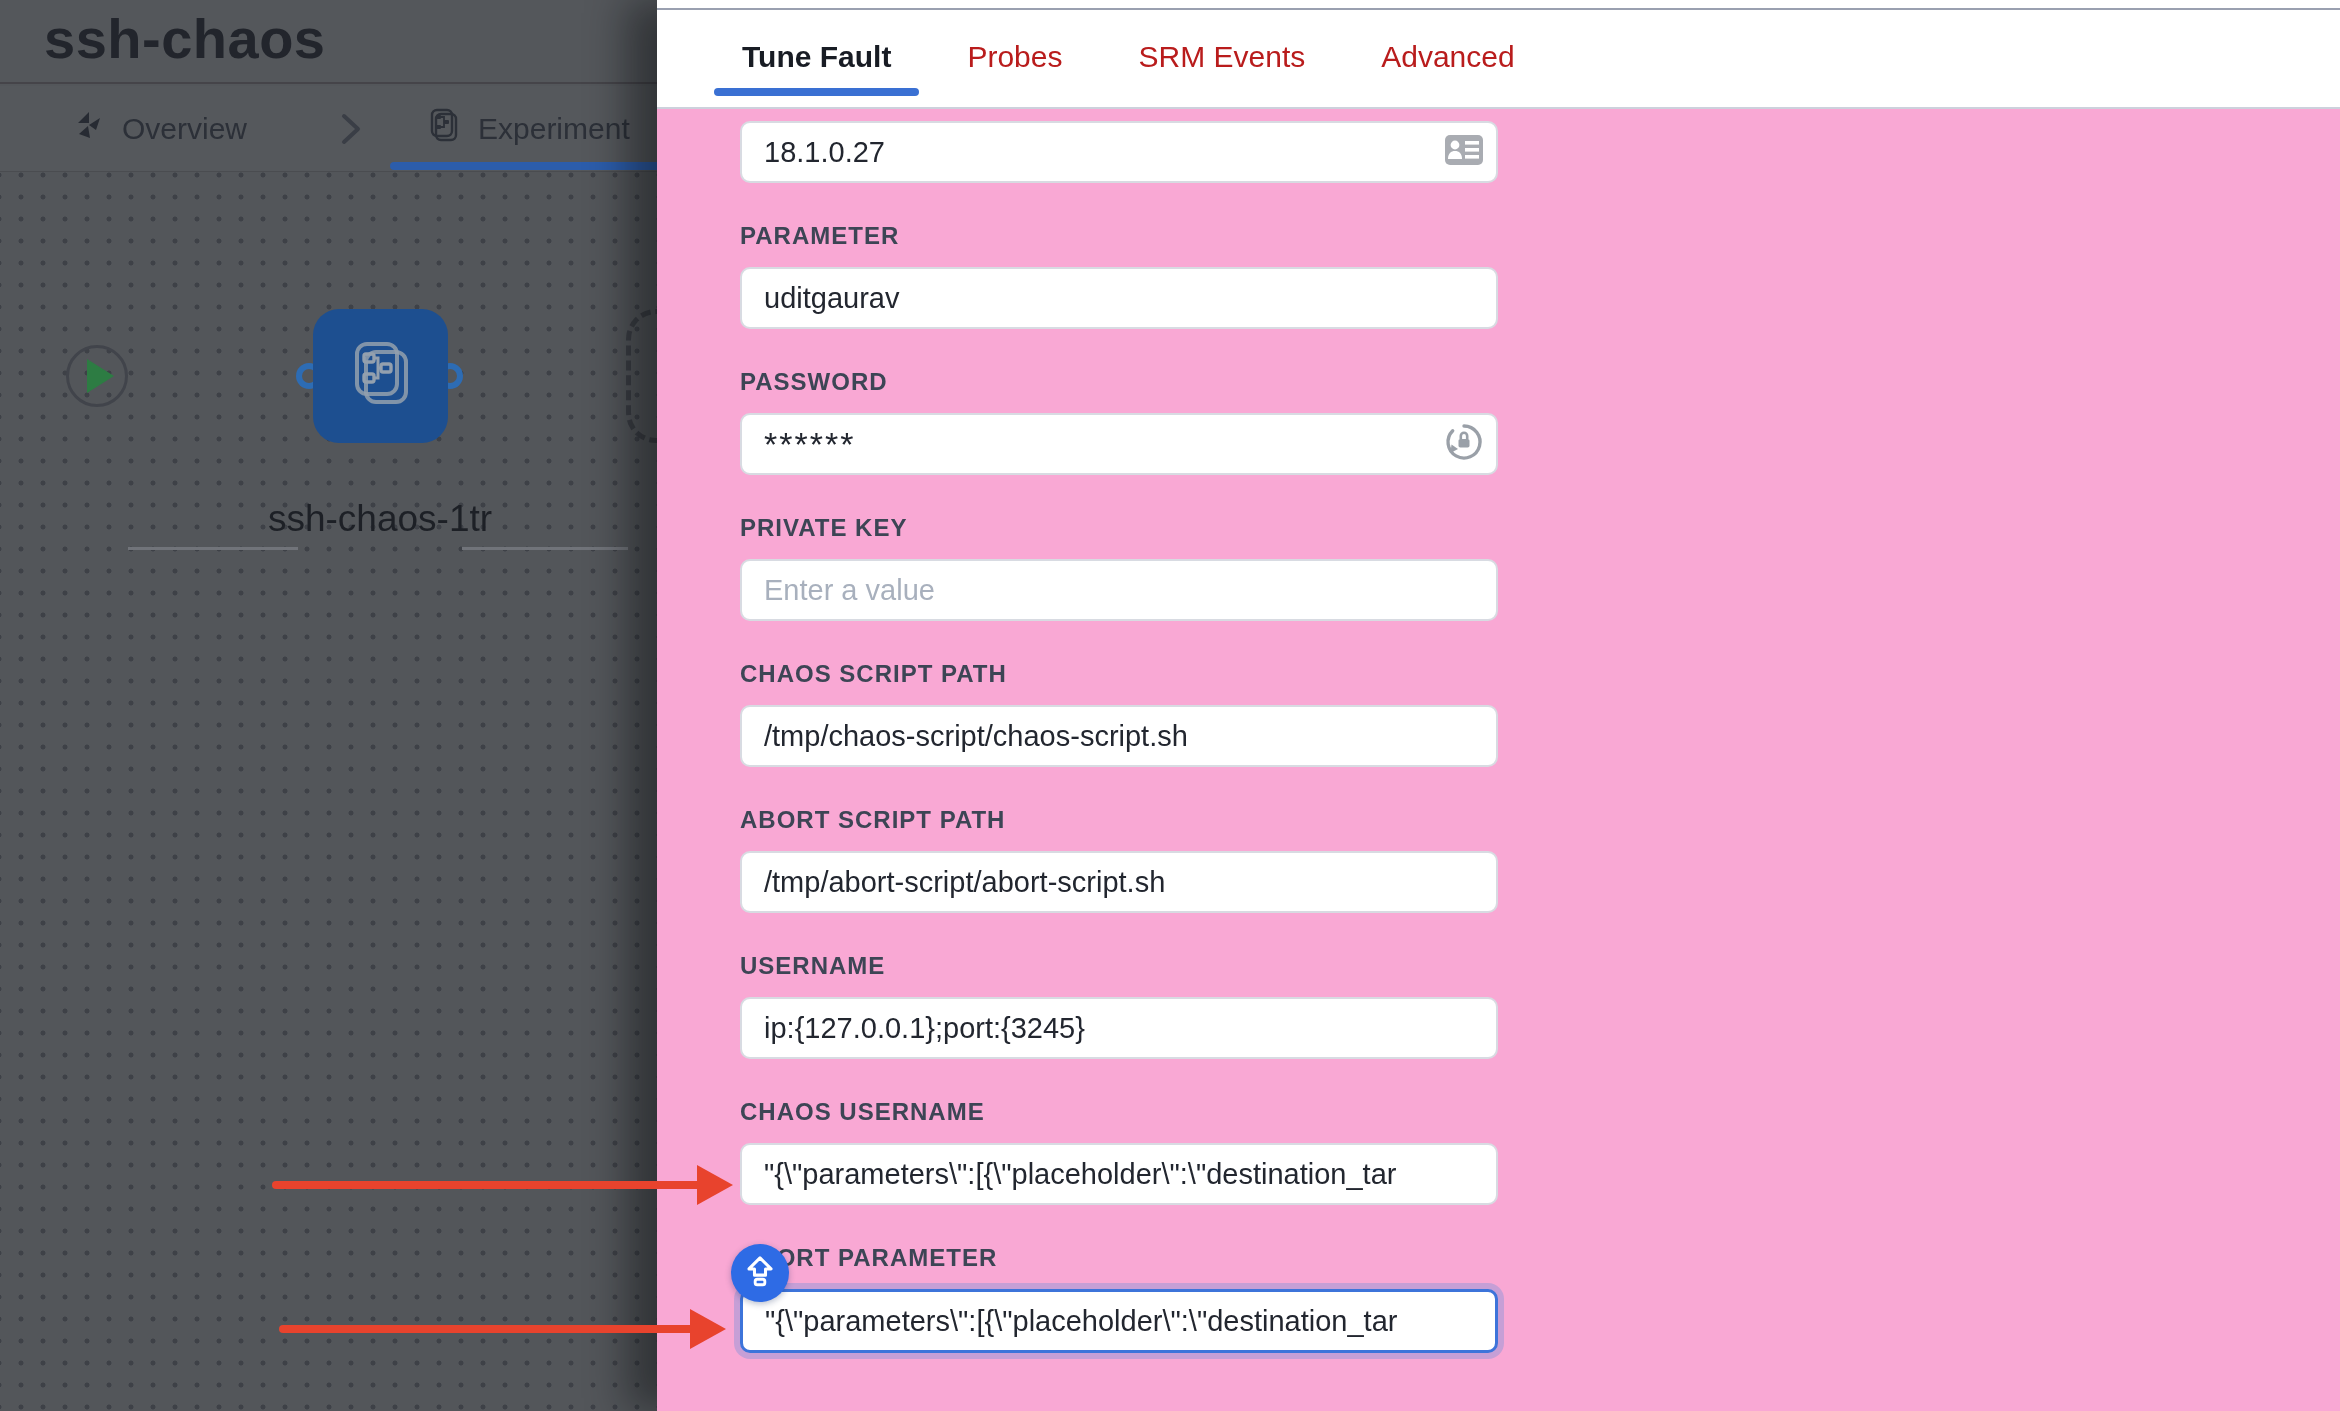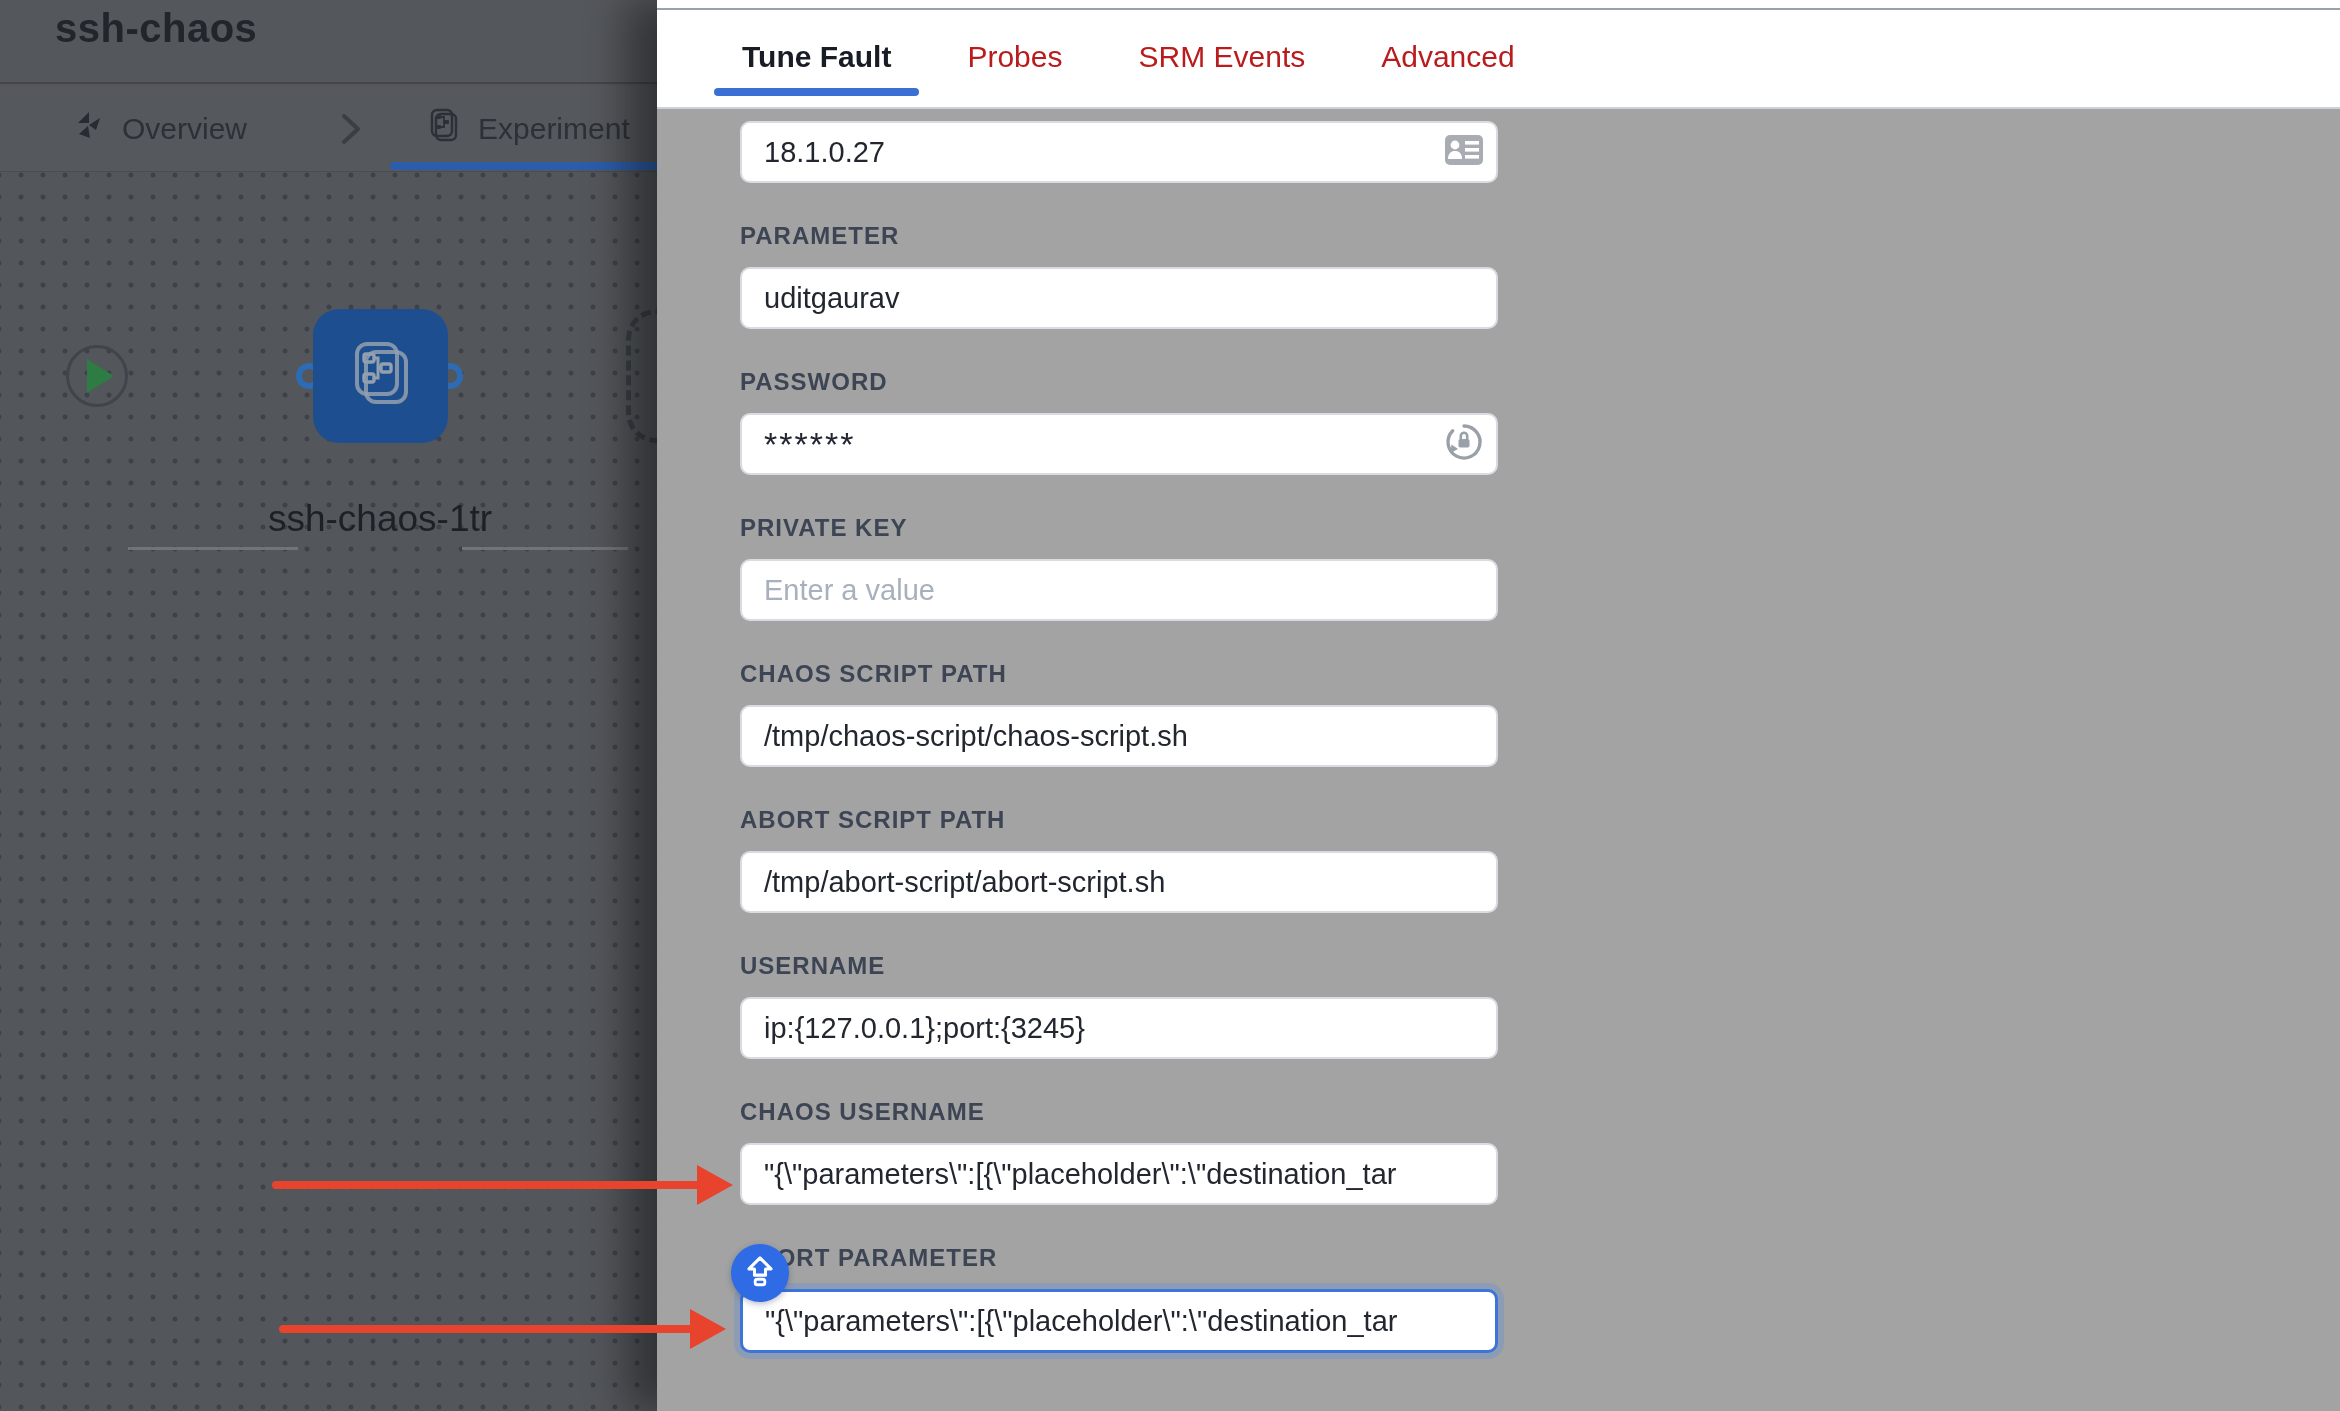--- a/index.html
+++ b/index.html
@@ -3,21 +3,21 @@
 <meta charset="utf-8">
 <style>
   html,body{margin:0;padding:0;background:#2b2d31;}
   *{box-sizing:border-box;}
   .stage{position:relative;width:2340px;height:1411px;overflow:hidden;
          font-family:"Liberation Sans","DejaVu Sans",sans-serif;background:#53565a;}
 
   
   .app{position:absolute;inset:0;width:2340px;height:1411px;}
   .titlebar{position:absolute;left:0;top:0;width:100%;height:84px;background:#54575b;border-bottom:2px solid #454449;}
-  .page-title{position:absolute;left:55px;top:6px;font-size:40px;font-weight:bold;color:#22252c;letter-spacing:.5px;}
+  .page-title{position:absolute;left:44px;top:6px;font-size:56px;font-weight:bold;color:#22252c;letter-spacing:.5px;}
   .navstrip{position:absolute;left:0;top:86px;width:100%;height:86px;background:#55585c;border-bottom:1px solid #4a4c50;}
   .nav-item{position:absolute;top:0;height:100%;display:flex;align-items:center;gap:18px;color:#2c3038;font-size:30px;}
   .nav-overview{left:74px;}
   .nav-experiment{left:428px;}
   .nav-chevron{position:absolute;left:338px;top:24px;}
   .nav-underline{position:absolute;left:390px;top:76px;width:267px;height:8px;border-radius:5px 0 0 5px;background:#2c5dab;}
 
   .canvas{position:absolute;left:0;top:172px;width:100%;height:1239px;background:#53565a;
           background-image:radial-gradient(#3e4147 2.2px, transparent 2.8px);background-size:22px 22px;background-position:10px 14px;}
 
@@ -32,21 +32,21 @@
 
   
   .panel{position:absolute;left:657px;top:0;width:1683px;height:1411px;background:#ffffff;z-index:10;
          box-shadow:-30px 0 38px rgba(8,10,14,.45);}
   .panel-topline{position:absolute;left:0;top:8px;width:100%;height:2px;background:#9aa0b0;}
   .tabs{position:absolute;left:83px;top:10px;height:94px;display:flex;align-items:center;gap:72px;}
   .tab{position:relative;font-size:30px;color:#b91c1c;font-weight:500;padding:0 2px;cursor:pointer;}
   .tab.active{color:#181c24;font-weight:bold;}
   .tab.active .tab-underline{content:"";position:absolute;left:-26px;right:-26px;bottom:-22px;height:8px;border-radius:5px;background:#3a70d3;}
   .tabs-border{position:absolute;left:0;top:107px;width:100%;height:2px;background:#cdd1dc;}
-  .panel-body{position:absolute;left:0;top:109px;width:100%;height:1302px;background:#a3a3a3;padding:12px 0 0 83px;overflow:hidden;}
+  .panel-body{position:absolute;left:0;top:109px;width:100%;height:1302px;background:#f9a8d4;padding:12px 0 0 83px;overflow:hidden;}
 
   .f-label{width:758px;margin-top:40px;height:26px;line-height:26px;font-size:24px;font-weight:600;color:#3d4555;letter-spacing:1px;}
   .field-wrap{position:relative;width:758px;margin-top:18px;}
   .field-wrap.no-label{margin-top:0;}
   .txt{display:block;width:758px;height:62px;border:2px solid #d8dbe2;border-radius:10px;background:#fff;
        padding:0 60px 0 22px;font-family:"Liberation Sans","DejaVu Sans",sans-serif;font-size:29px;color:#22262f;outline:none;white-space:nowrap;overflow:hidden;}
   .txt::placeholder{color:#a8b0bd;}
   .txt.focused{height:64px;border:3px solid #3d74da;box-shadow:0 0 0 6px rgba(94,142,219,.33);}
   .field-icon{position:absolute;right:14px;top:50%;transform:translateY(-50%);}
 

